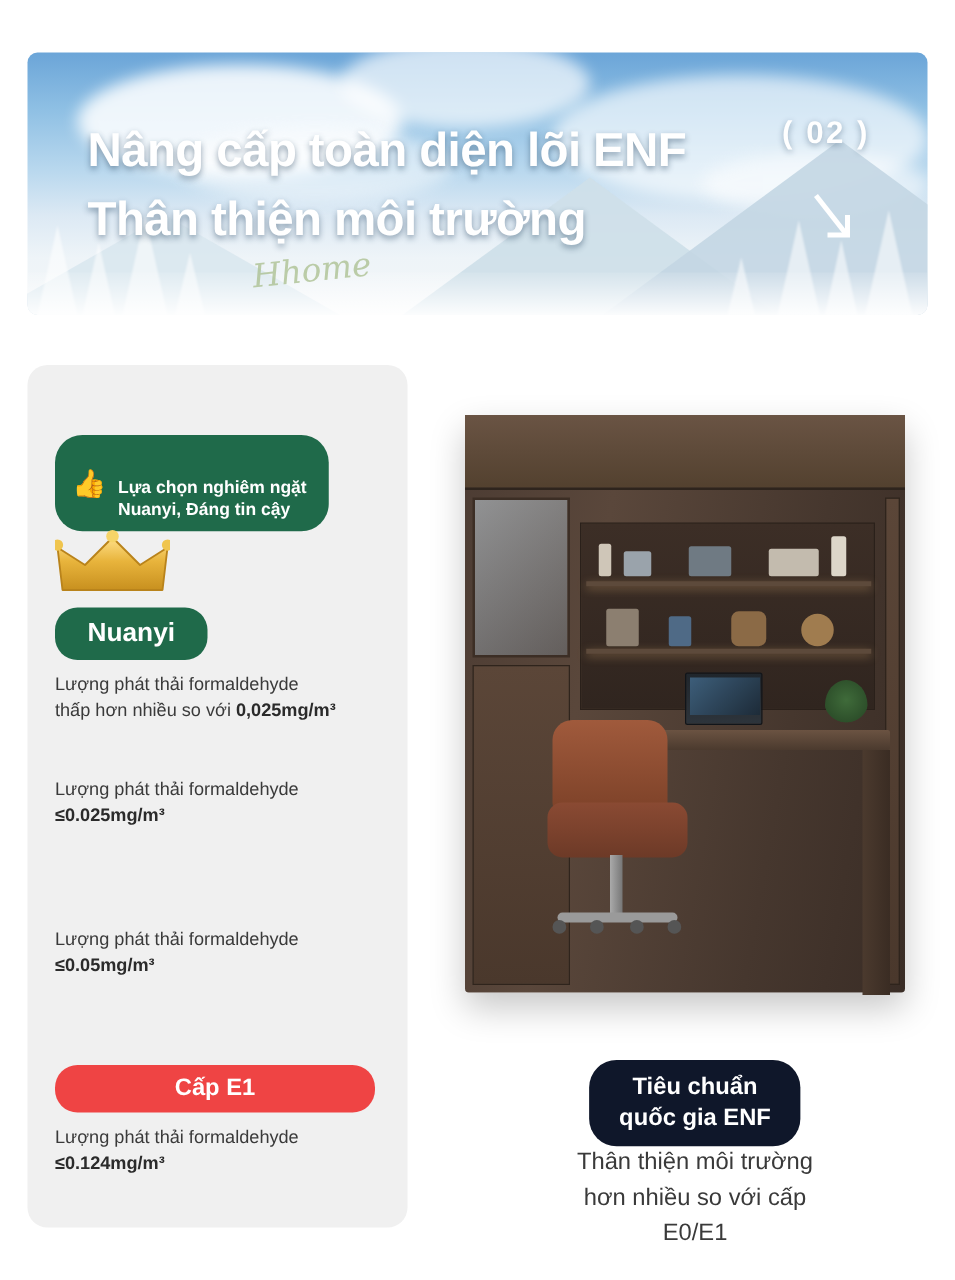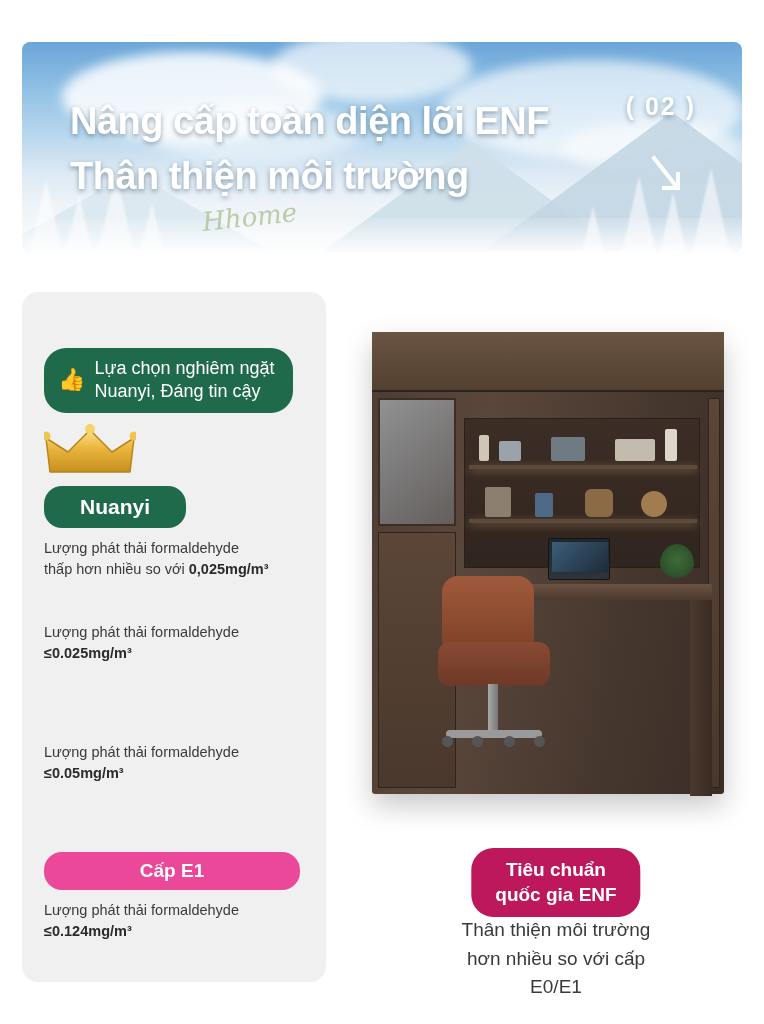--- a/index.html
+++ b/index.html
@@ -128,22 +128,23 @@
     display: flex;
     align-items: center;
     gap: 9px;
     padding: 9px 18px 9px 14px;
     background: #1f6a4a;
     border-radius: 22px;
     color: #ffffff;
   }
   .badge-thumb .thumb-icon { font-size: 22px; line-height: 1; }
   .badge-thumb .lbl {
-    font-size: 18px; font-weight: normal; line-height: 1.3;
+    font-size: 14px; font-weight: bold; line-height: 1.3;
     white-space: pre-line;
+    margin-top: 23px;
   }
 
   .crown {
     position: absolute;
     left: 44px; top: 424px;
     width: 92px; height: 54px;
   }
 
   .tier {
     position: absolute;
@@ -162,27 +163,27 @@
   .tier-desc {
     margin-top: 10px;
     font-size: 14.5px;
     color: #3a3a3a;
     line-height: 1.45;
     white-space: pre-line;
   }
   .tier-desc b { font-weight: bold; color: #2b2b2b; }
 
   .t1 { top: 486px; }
-  .t1 .tier-pill { background: #1f6a4a; font-size: 21px; padding: 8px 36px; }
+  .t1 .tier-pill { background: #1f6a4a; font-size: 21px; padding: 8px 26px; }
   .t2 { top: 612px; }
   .t2 .tier-pill { background: #2f7d4f; width: 125px; text-align: center;}
   .t3 { top: 732px; }
   .t3 .tier-pill { background: #9fc79a; width: 172px; text-align: center; }
   .t4 { top: 852px; }
-  .t4 .tier-pill { background: #ec4899; width: 256px; text-align: center; }
+  .t4 .tier-pill { background: #ef4444; width: 256px; text-align: center; }
 
   
   .furniture {
     position: absolute;
     left: 360px; top: 320px;
     width: 382px; height: 490px;
   }
   .cabinet-body {
     position: absolute; left: 12px; top: 12px;
     width: 352px; height: 462px;
@@ -272,21 +273,21 @@
     position: absolute;
     background: #cfc6b8;
     border-radius: 2px;
   }
 
   
   .std-badge {
     position: absolute;
     left: 556px; top: 848px;
     transform: translateX(-50%);
-    background: #be185d;
+    background: #0f172a;
     color: #ffffff;
     font-weight: bold;
     font-size: 19px;
     line-height: 1.3;
     text-align: center;
     padding: 10px 24px;
     border-radius: 22px;
     white-space: pre-line;
   }
   .std-caption {

